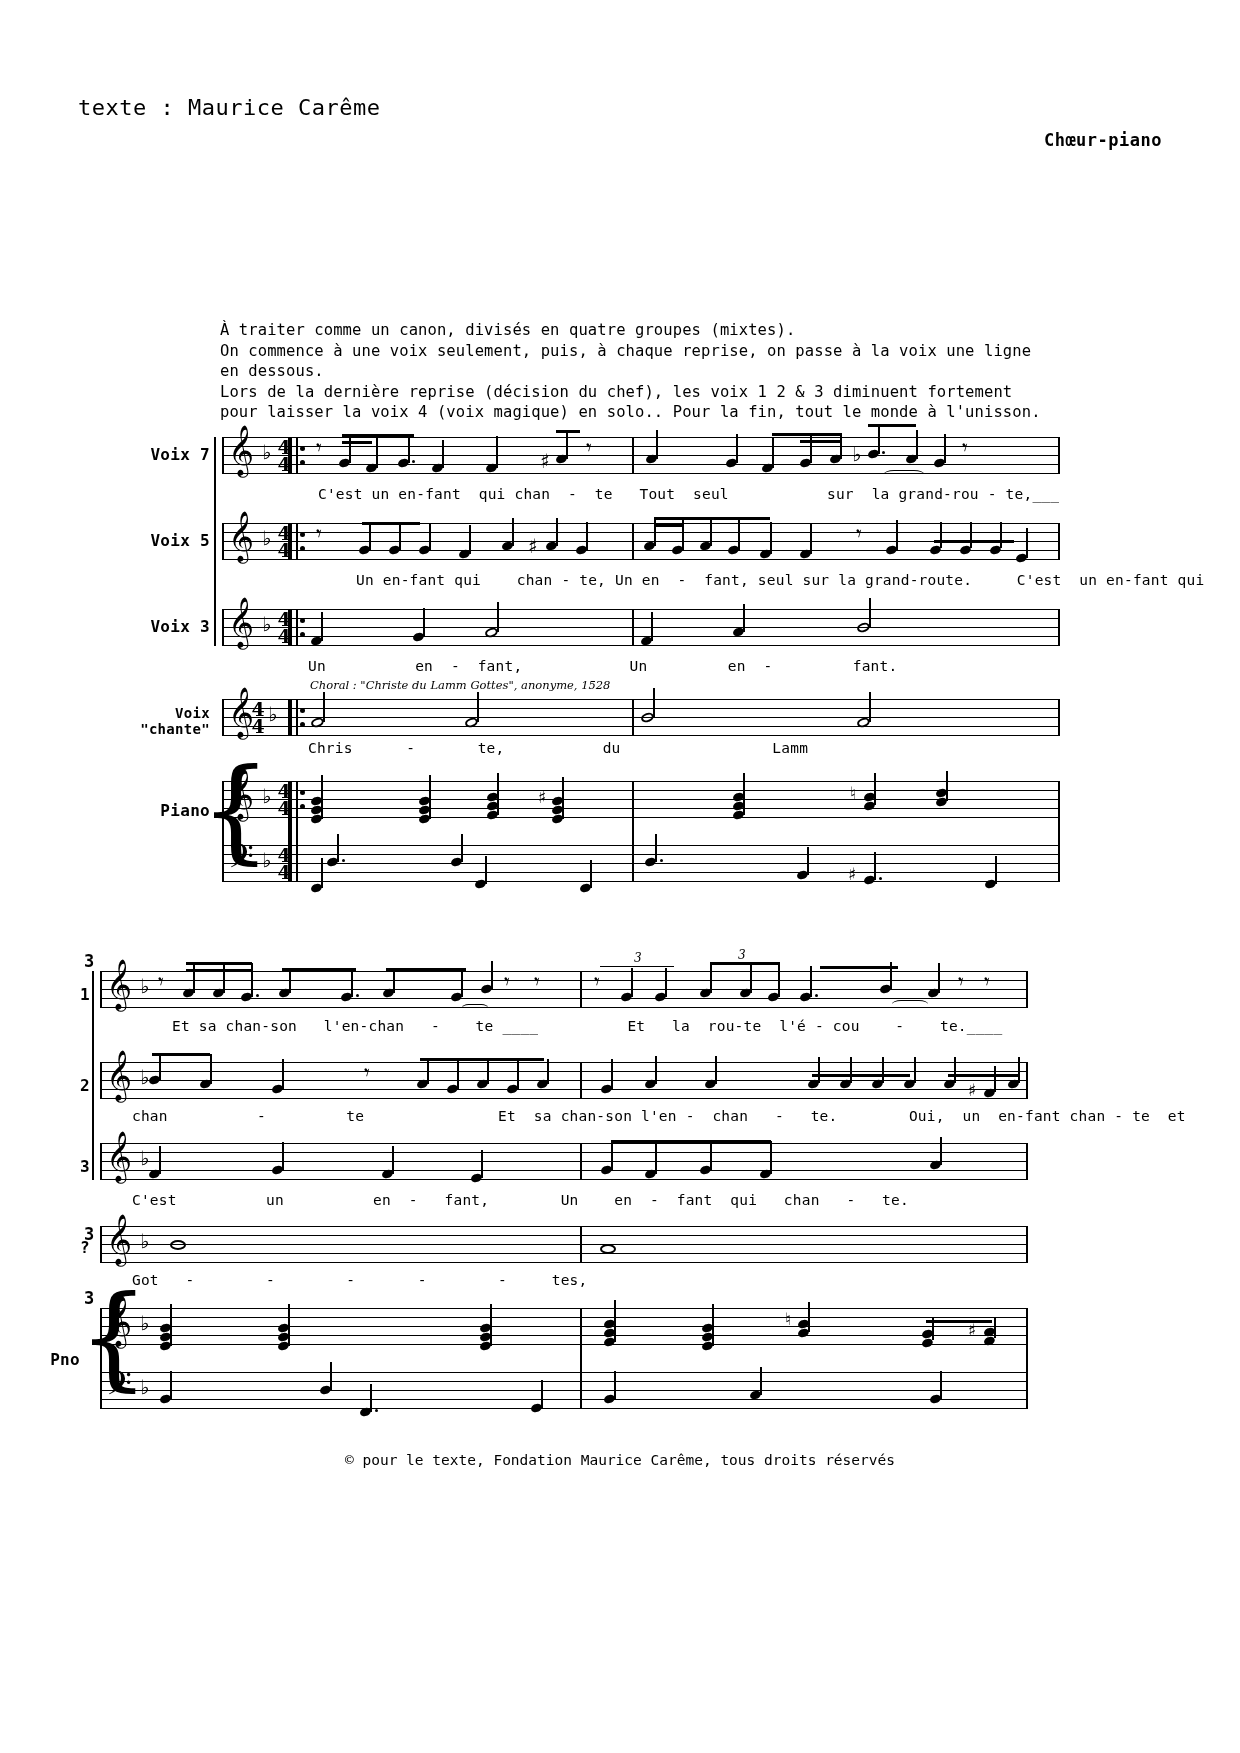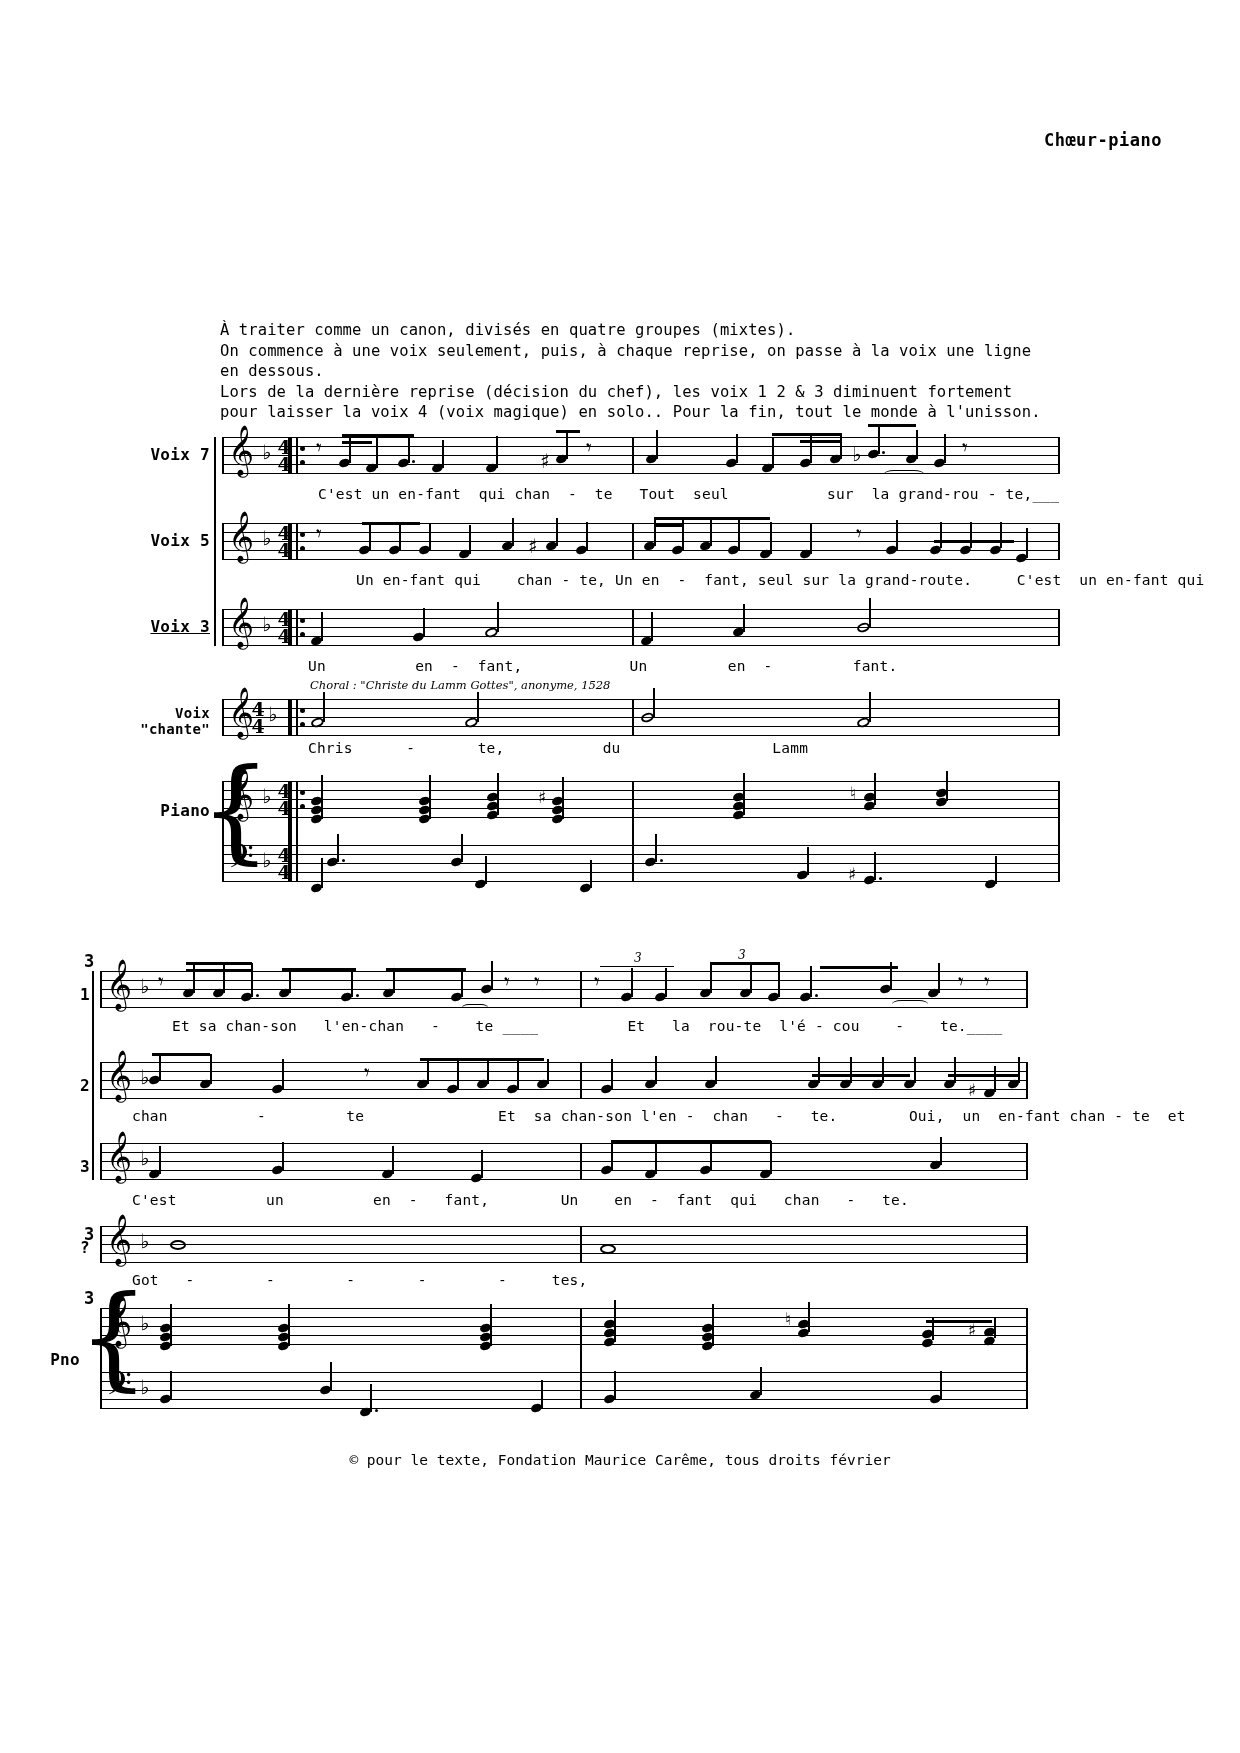--- a/index.html
+++ b/index.html
@@ -193,36 +193,37 @@
     font-size: 14.5px;
     line-height: 1.5;
   }
 </style>
 </head>
 <body>
 
 <div class="page">
 
   <div class="credits">
+    <div>texte : Maurice Carême</div>
   </div>
 
   <div class="voicing">Chœur-piano</div>
 
 
   <div class="instructions">À traiter comme un canon, divisés en quatre groupes (mixtes).
 On commence à une voix seulement, puis, à chaque reprise, on passe à la voix une ligne
 en dessous.
 Lors de la dernière reprise (décision du chef), les voix 1 2 &amp; 3 diminuent fortement
 pour laisser la voix 4 (voix magique) en solo.. Pour la fin, tout le monde à l'unisson.</div>
 
   <div class="system" style="left:0; top:0;">
 
     <div class="partlabel" style="left:80px; top:445px; width:130px;">Voix 7</div>
     <div class="partlabel" style="left:80px; top:531px; width:130px;">Voix 5</div>
-    <div class="partlabel" style="left:80px; top:617px; width:130px;text-decoration:underline;">Voix 3</div>
+    <div class="partlabel" style="left:80px; top:617px; width:130px;">Voix 3</div>
     <div class="partlabel small" style="left:80px; top:705px; width:130px; white-space:pre-line;">Voix
 "chante"</div>
     <div class="partlabel" style="left:80px; top:801px; width:130px;">Piano</div>
 
     <div class="staff" style="left:222px; top:437px; width:838px; height:37px;">
       <div class="line l0"></div>
         <div class="line l1"></div>
         <div class="line l2"></div>
         <div class="line l3"></div>
         <div class="line l4"></div>
@@ -816,16 +817,16 @@
     <div class="stem" style="left:541px; top:1380px; height:28px;"></div>
     <div class="nh" style="left:604px; top:1395px;"></div>
     <div class="stem" style="left:614px; top:1371px; height:28px;"></div>
     <div class="nh" style="left:750px; top:1391px;"></div>
     <div class="stem" style="left:760px; top:1367px; height:28px;"></div>
     <div class="nh" style="left:930px; top:1395px;"></div>
     <div class="stem" style="left:940px; top:1371px; height:28px;"></div>
   </div>
 
   <div class="footer" style="top:1450px;">
-    <div>© pour le texte, Fondation Maurice Carême, tous droits février</div>
+    <div>© pour le texte, Fondation Maurice Carême, tous droits réservés</div>
   </div>
 
 </div>
 
 </body></html>

